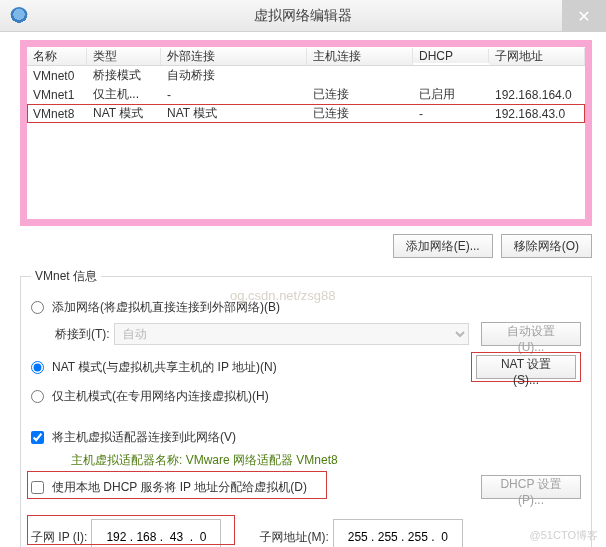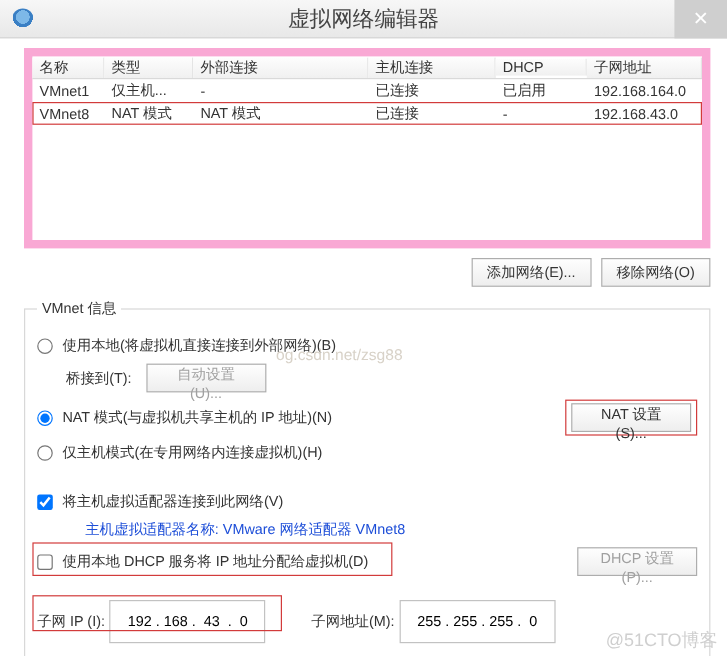--- a/index.html
+++ b/index.html
@@ -1,19 +1,19 @@
 <!DOCTYPE html>
 <html><head>
 <meta charset="utf-8">
 <style>
   *{box-sizing:border-box;margin:0;padding:0;font-family:"Microsoft YaHei","SimSun",sans-serif;font-size:12px}
   body{background:#fff;width:606px;height:547px;overflow:hidden;position:relative}
   .titlebar{background:linear-gradient(#f7f7f7,#e8e8e8);height:32px;display:flex;align-items:center;position:relative;border-bottom:1px solid #d0d0d0}
   .titlebar .icon{width:18px;height:18px;margin:0 6px 0 10px;background:radial-gradient(circle at 50% 40%,#7db8e8 40%,#3a7fc4 41%,#3a7fc4 60%,transparent 61%);border-radius:50%;position:relative}
-  .titlebar .title{position:absolute;left:0;right:0;text-align:center;font-size:18px;color:#444}
+  .titlebar .title{position:absolute;left:0;right:0;text-align:center;font-size:14px;color:#444}
   .titlebar .close{position:absolute;right:0;top:0;width:44px;height:32px;background:#cfcfcf;display:flex;align-items:center;justify-content:center;color:#fff;font-size:16px;cursor:pointer}
   .content{padding:8px 14px 10px 20px}
   .table{border:7px solid #f9a8d4;background:#fff}
   .thead,.trow{display:flex;align-items:center;height:19px}
   .thead{border-bottom:1px solid #d9d9d9}
   .thead > div{border-right:1px solid #e4e4e4;padding-left:6px;color:#333;background:linear-gradient(#fdfdfd,#f0f0f0)}
   .trow > div{padding-left:6px;color:#333}
   .c1{width:60px}.c2{width:74px}.c3{width:146px}.c4{width:106px}.c5{width:76px}.c6{flex:1}
   .row-hl{outline:1px solid #d23b3b;outline-offset:-1px}
   .btnrow{display:flex;justify-content:flex-end;gap:8px;margin:8px 0 10px}
@@ -24,41 +24,49 @@
   .row{display:flex;align-items:center;margin:6px 0;gap:4px}
   .row.indent{margin-left:24px}
   .row label{color:#333}
   .row input[type=radio],.row input[type=checkbox]{margin-right:4px}
   select{height:22px;border:1px solid #c7c7c7;background:#f4f4f4;padding:0 4px;flex:1;color:#9a9a9a}
   .sidebtn{width:100px;height:24px;margin-left:8px}
   .watermark{position:absolute;left:230px;top:288px;color:#d8d2c8;font-size:13px;pointer-events:none}
   .redbox1{border:1px solid #d23b3b;padding:2px 4px;display:inline-flex;align-items:center}
   .redbox2{position:absolute;border:1px solid #d23b3b;pointer-events:none}
   .txt{height:36px;border:1px solid #c2c2c2;background:#fff;padding:0 6px;text-align:center}
-  .adapter{color:#1d4ed8;margin-left:40px;margin-top:2px;margin-bottom:1px}
-  .wm-corner{position:absolute;right:8px;bottom:4px;color:#cfcfcf;font-size:15px}
+  .adapter{color:#4d7c0f;margin-left:40px;margin-top:2px;margin-bottom:1px}
+  .wm-corner{position:absolute;right:8px;bottom:4px;color:#cfcfcf;font-size:11px}
 </style>
 </head>
 <body>
 
 <div class="titlebar">
   <div class="icon"></div>
   <div class="title">虚拟网络编辑器</div>
   <div class="close">✕</div>
 </div>
 
 <div class="content">
   <div class="table">
     <div class="thead">
       <div class="c1">名称</div>
       <div class="c2">类型</div>
       <div class="c3">外部连接</div>
       <div class="c4">主机连接</div>
       <div class="c5">DHCP</div>
       <div class="c6">子网地址</div>
+    </div>
+    <div class="trow">
+      <div class="c1">VMnet0</div>
+      <div class="c2">桥接模式</div>
+      <div class="c3">自动桥接</div>
+      <div class="c4"></div>
+      <div class="c5"></div>
+      <div class="c6"></div>
     </div>
     <div class="trow">
       <div class="c1">VMnet1</div>
       <div class="c2">仅主机...</div>
       <div class="c3">-</div>
       <div class="c4">已连接</div>
       <div class="c5">已启用</div>
       <div class="c6">192.168.164.0</div>
     </div>
     <div class="trow row-hl">
@@ -75,24 +83,25 @@
   <div class="btnrow">
     <button class="btn">添加网络(E)...</button>
     <button class="btn">移除网络(O)</button>
   </div>
 
   <fieldset>
     <legend>VMnet 信息</legend>
 
     <div class="row">
       <input type="radio" name="mode" style="">
-      <label>使用本地(将虚拟机直接连接到外部网络)(B)</label>
+      <label>添加网络(将虚拟机直接连接到外部网络)(B)</label>
     </div>
     <div class="row indent">
       <label>桥接到(T):</label>
+      <select disabled=""><option>自动</option></select>
       <button class="btn sidebtn" disabled="">自动设置(U)...</button>
     </div>
 
     <div class="row" style="position:relative">
       <input type="radio" name="mode" checked="" style="">
       <label>NAT 模式(与虚拟机共享主机的 IP 地址)(N)</label>
       <div style="flex:1"></div>
       <span class="redbox1">
           <button class="btn sidebtn" style="margin:0">NAT 设置(S)...</button>
         </span>

